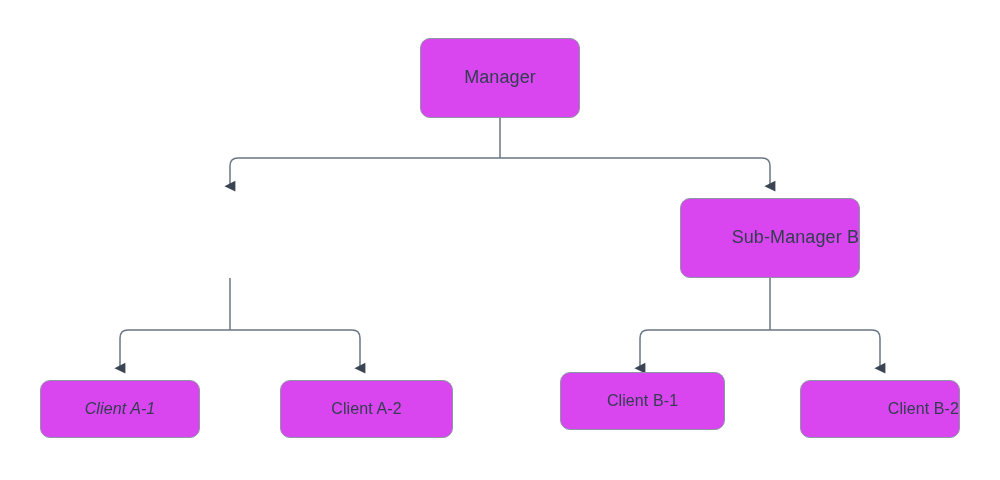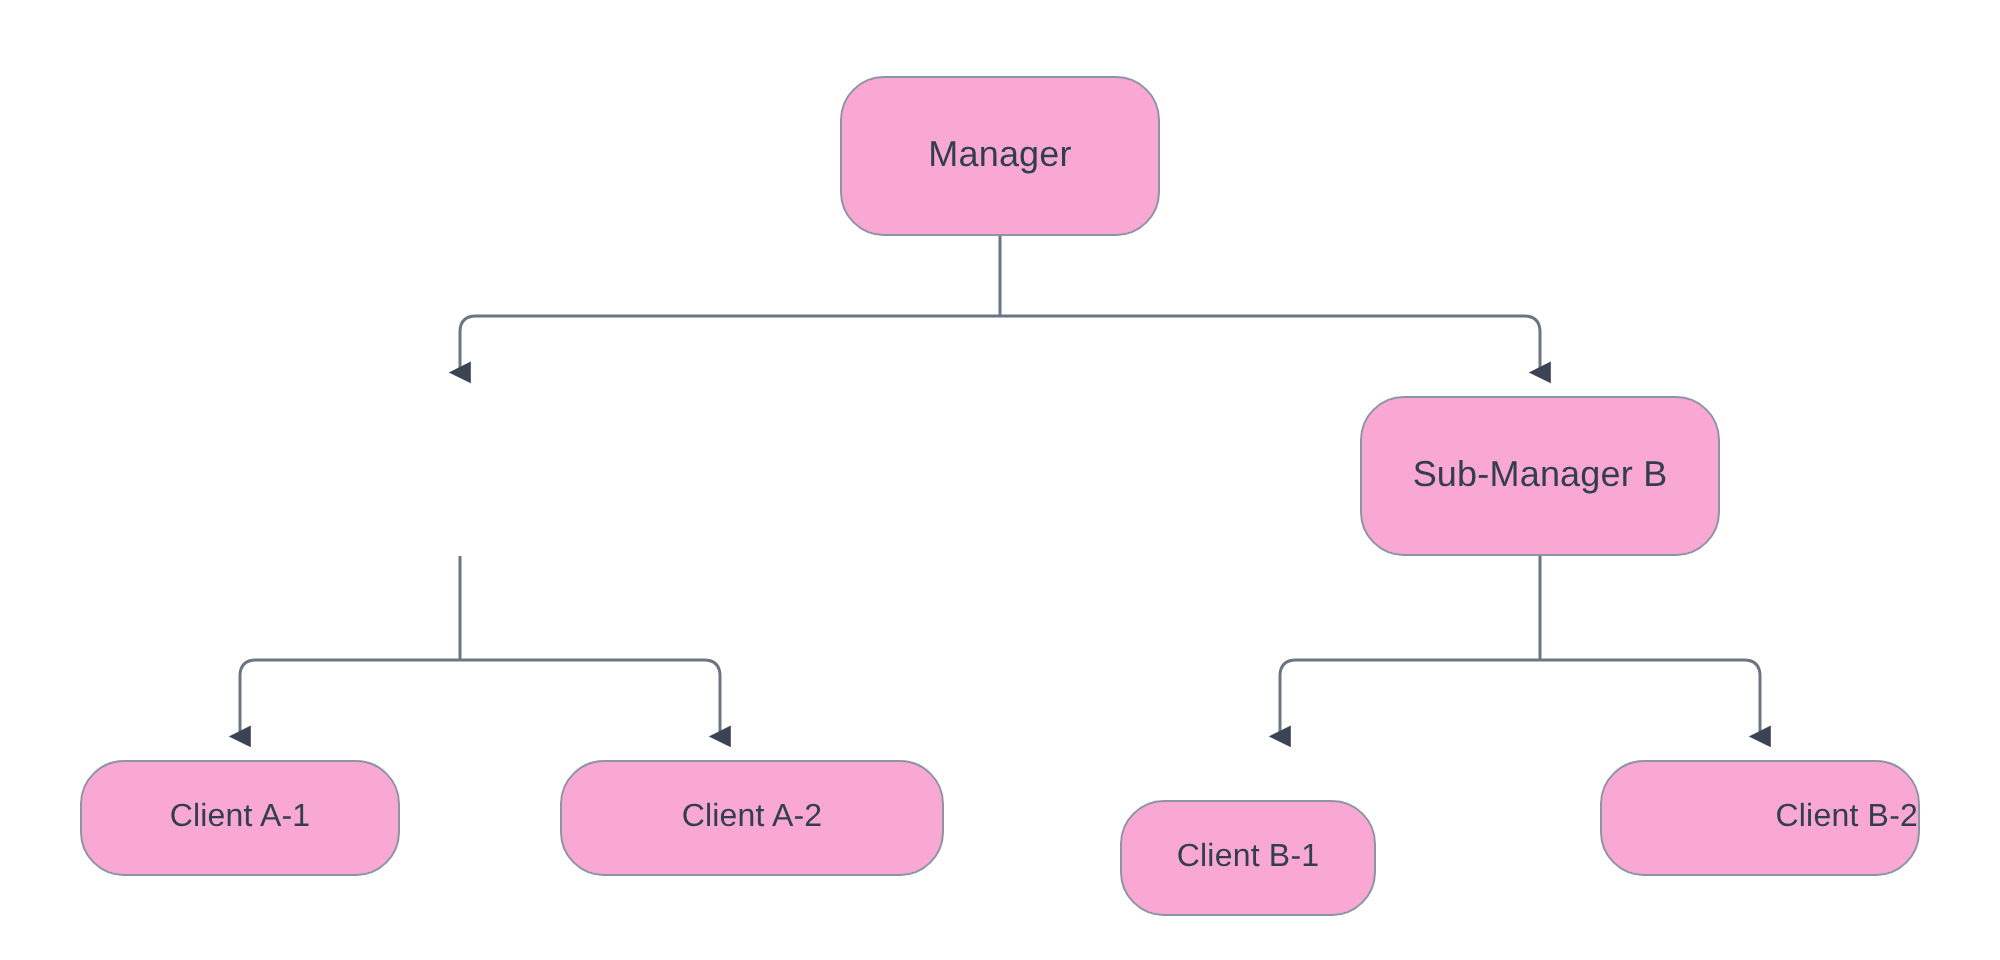--- a/index.html
+++ b/index.html
@@ -22,47 +22,47 @@
     position: absolute;
     left: 0;
     top: 0;
     width: 1000px;
     height: 480px;
     pointer-events: none;
   }
   .node {
     position: absolute;
     box-sizing: border-box;
-    background: #f9a8d4;
+    background: #d946ef;
     border: 1.5px solid #8c96a3;
-    border-radius: 22px;
+    border-radius: 10px;
     display: flex;
     align-items: center;
     justify-content: center;
     color: #323e4f;
     line-height: 1.2;
     white-space: nowrap;
   }
   .node-label {
     color: #323e4f;
     letter-spacing: 0.1px;
   }
   .tier-root .node-label { font-size: 18px; }
   .tier-mid  .node-label { font-size: 18px; }
   .tier-leaf .node-label { font-size: 16px; }
 
   
   #node-manager { left: 420px; top: 38px; width: 160px; height: 80px; }
   
   #node-sub-manager-a { left: 140px; top: 198px; width: 180px; height: 80px; }
-  #node-sub-manager-b { left: 680px; top: 198px; width: 180px; height: 80px; }
+  #node-sub-manager-b { left: 680px; top: 198px; width: 180px; height: 80px; justify-content: flex-end; }
   
-  #node-client-a-1 { left: 40px;  top: 380px; width: 160px; height: 58px; }
-  #node-client-a-2 { left: 280px; top: 380px; width: 192px; height: 58px; }
-  #node-client-b-1 { left: 560px; top: 400px; width: 128px; height: 58px; }
+  #node-client-a-1 { left: 40px;  top: 380px; width: 160px; height: 58px; font-style: italic; }
+  #node-client-a-2 { left: 280px; top: 380px; width: 173px; height: 58px; }
+  #node-client-b-1 { left: 560px; top: 372px; width: 165px; height: 58px; }
   #node-client-b-2 { left: 800px; top: 380px; width: 160px; height: 58px; justify-content: flex-end; }
 </style>
 </head>
 <body>
 
 <div id="canvas">
 
   <svg id="edge-layer" viewBox="0 0 1000 480" width="1000" height="480" xmlns="http://www.w3.org/2000/svg">
     <defs>
       <marker id="arrowhead" markerWidth="12" markerHeight="12" refX="5.6" refY="6" orient="auto" markerUnits="userSpaceOnUse">

